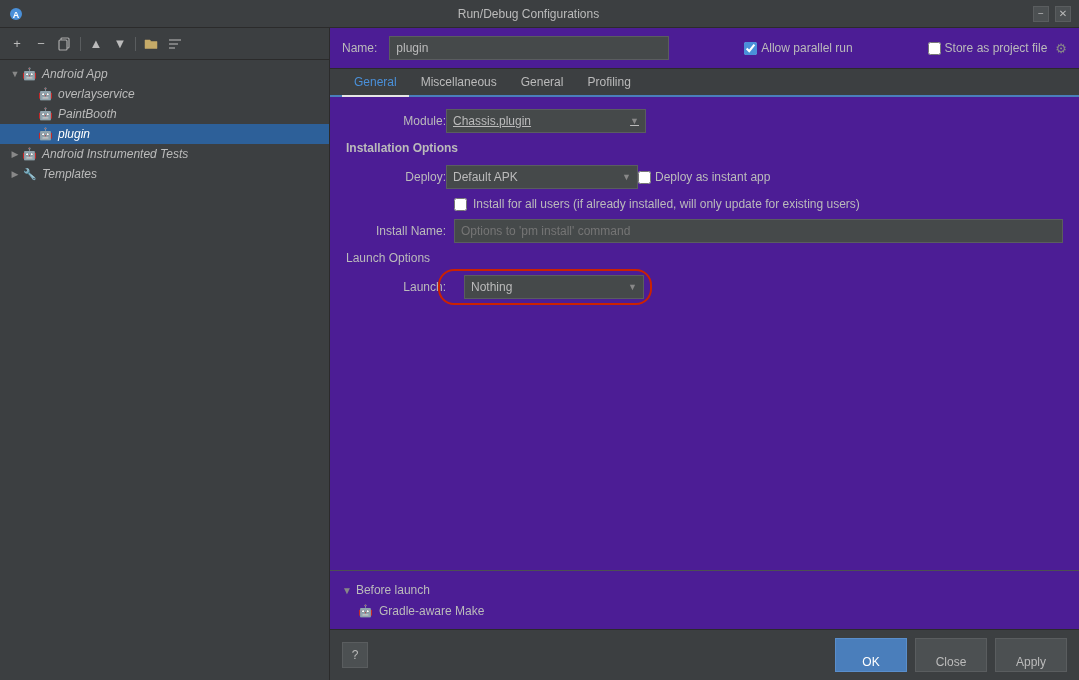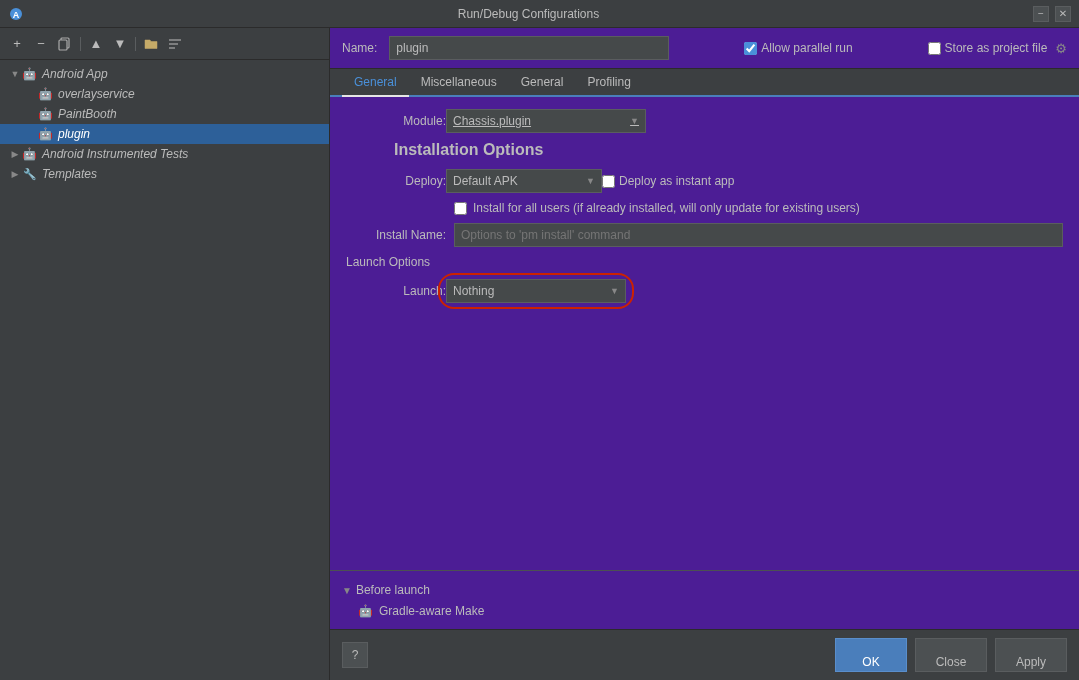--- a/index.html
+++ b/index.html
@@ -202,26 +202,25 @@
     }
 
     
     .content-area {
       flex: 1;
       padding: 12px 16px;
       overflow-y: auto;
     }
 
     .section-title {
-      font-size: 16px;
+      font-size: 12px;
       color: #bbbbbb;
       font-weight: 600;
       margin-bottom: 10px;
       margin-top: 4px;
-      margin-left: 48px;
     }
 
     .form-row {
       display: flex;
       align-items: center;
       margin-bottom: 8px;
     }
     .form-label {
       width: 100px;
       text-align: right;
@@ -244,25 +243,26 @@
       width: 180px;
       flex-shrink: 0;
     }
     .dropdown-arrow { font-size: 9px; color: #888888; }
 
     .module-dropdown {
       width: 200px;
       text-decoration: underline;
     }
 
-    .deploy-dropdown { width: 156px; }
+    .deploy-dropdown { width: 192px; }
     .launch-dropdown {
       width: 180px;
       border: 1px solid #5a5d5f;
       background: #45494a;
+      margin-left: 18px;
     }
 
     .checkbox-row {
       display: flex;
       align-items: center;
       gap: 6px;
       margin-bottom: 8px;
       padding-left: 108px;
     }
     .checkbox-row input[type=checkbox] {

